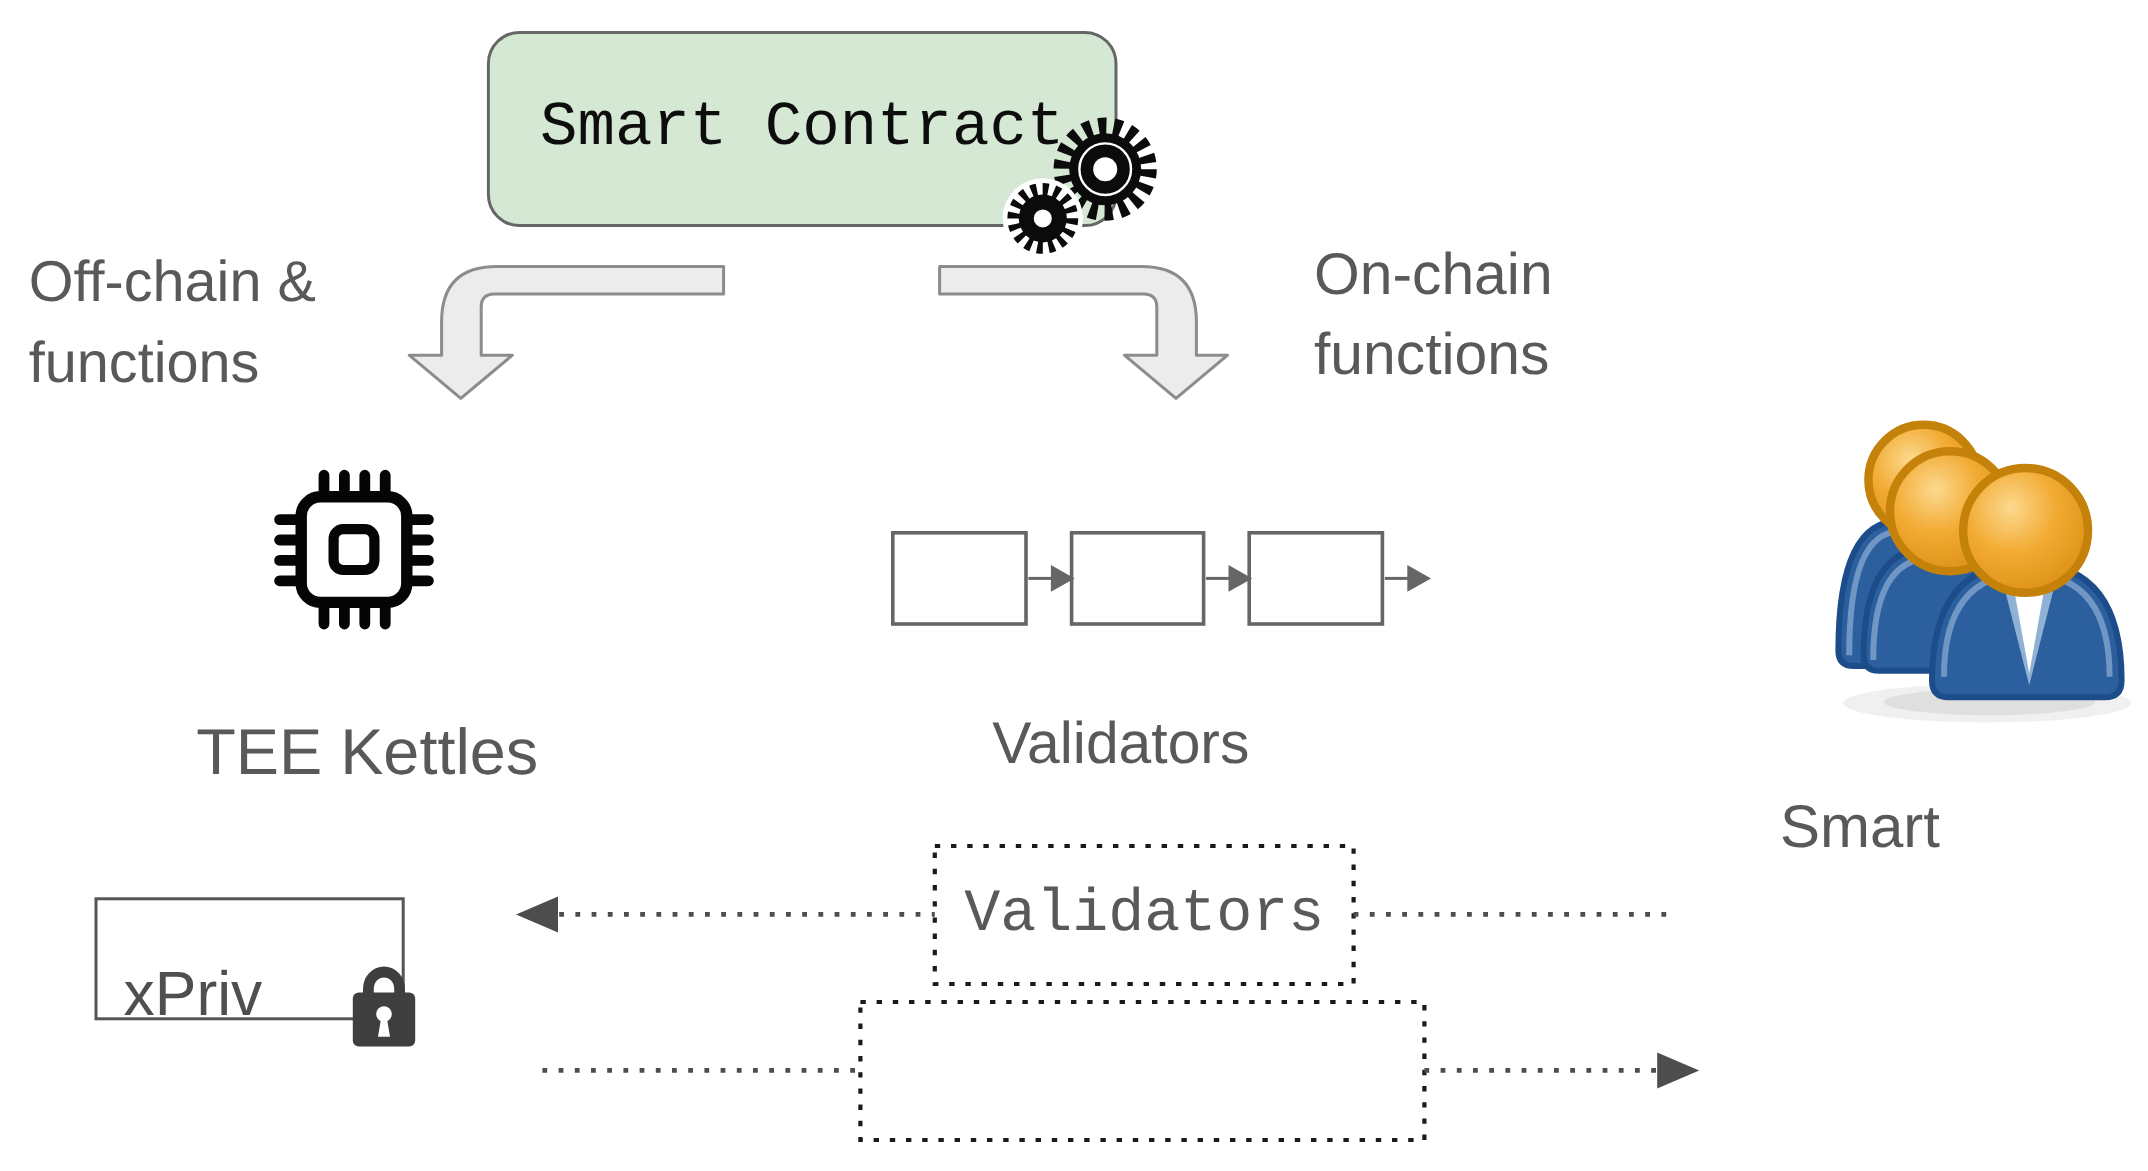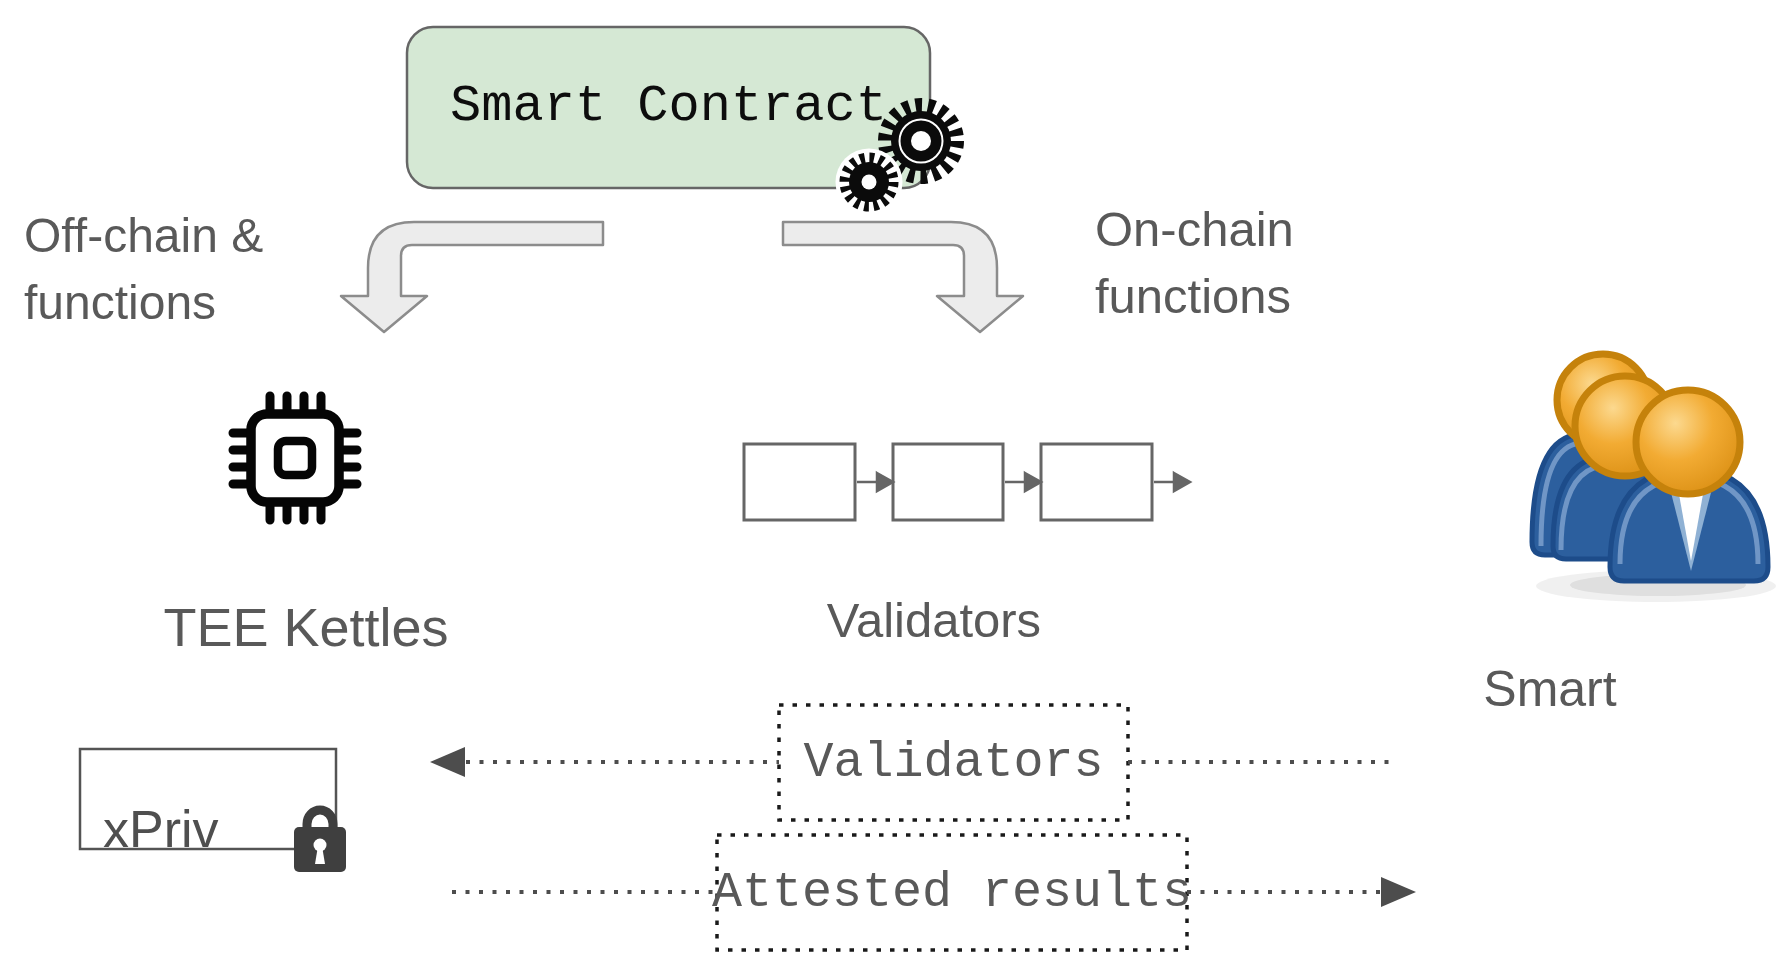--- a/index.html
+++ b/index.html
@@ -136,15 +136,14 @@
   <div class="lbl" id="t-tee">TEE Kettles</div>
 
   <div class="lbl" id="t-validators">Validators</div>
 
   <div class="lbl" id="t-users">Smart</div>
 
   <div class="lbl" id="t-xpriv">xPriv</div>
 
   <div class="lbl lbl-center" id="t-ciphertexts">Validators</div>
 
-  <div class="lbl lbl-center" id="t-attested">Attested results</div>
 
 </div>
 
 </body></html>

